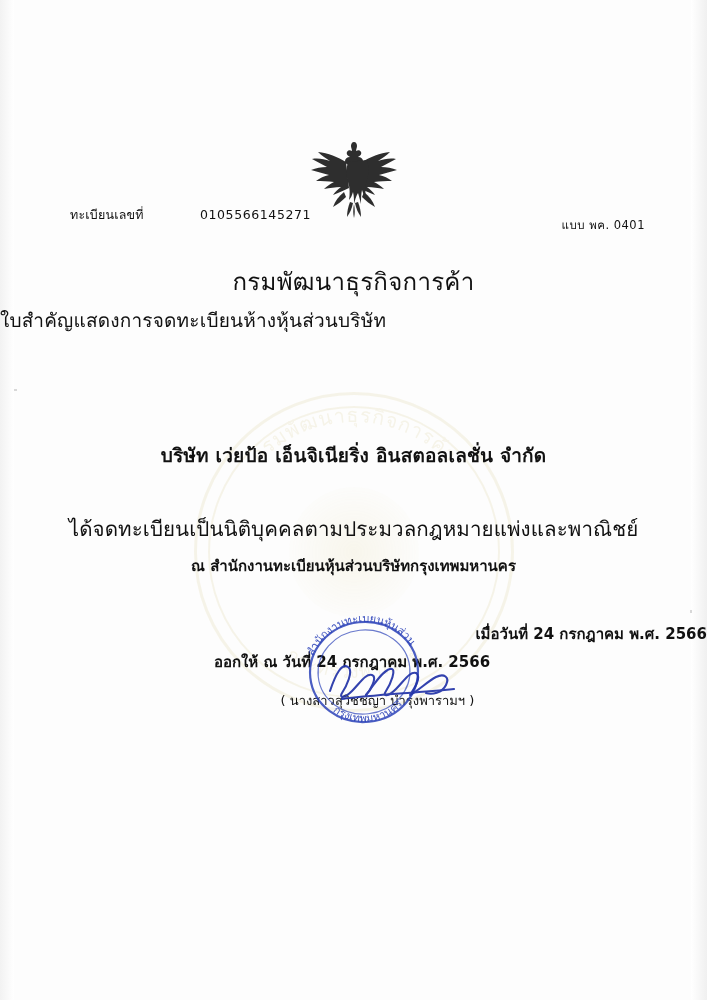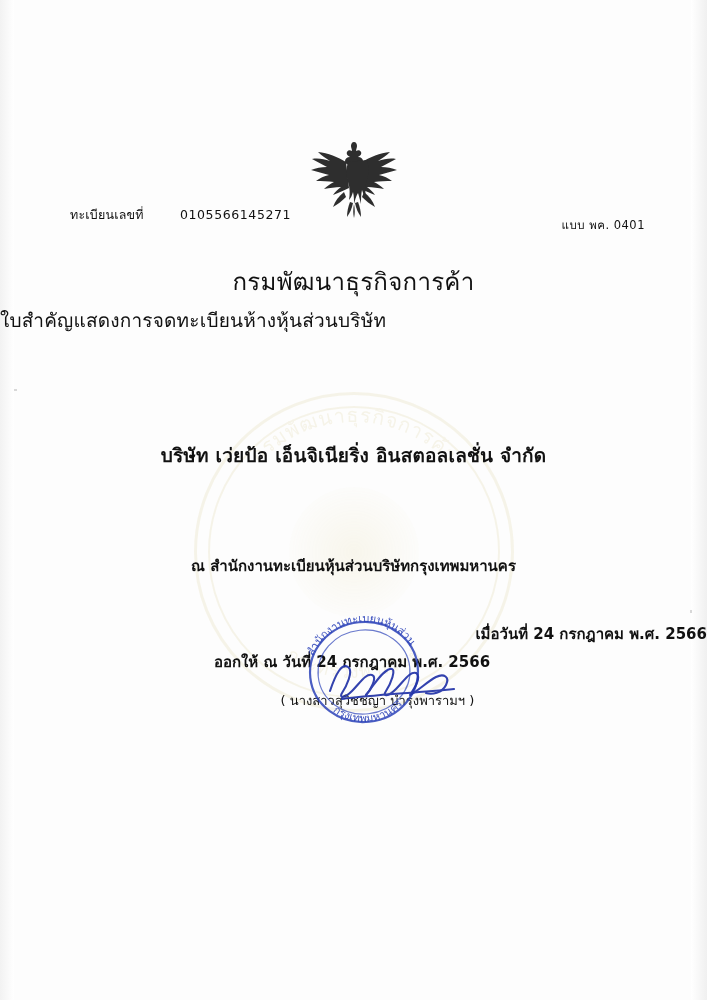--- a/index.html
+++ b/index.html
@@ -53,22 +53,22 @@
 
   
   .reg-line {
     position: absolute;
     left: 70px;
     top: 205px;
     font-size: 12.5px;
     letter-spacing: 0.2px;
     white-space: nowrap;
   }
-  .reg-label { margin-right: 32px; }
-  .reg-value { letter-spacing: 0.6px; }
+  .reg-label { margin-right: 16px; }
+  .reg-value { letter-spacing: 0.6px; margin-left: 36px; }
 
   .form-code {
     position: absolute;
     right: 62px;
     top: 216px;
     font-size: 11.5px;
     letter-spacing: 0.5px;
     white-space: nowrap;
   }
 
@@ -255,20 +255,21 @@
     <span class="reg-label">ทะเบียนเลขที่</span>
     <span class="reg-value">0105566145271</span>
   </div>
 
   <div class="form-code">แบบ พค. 0401</div>
 
   <div class="dept-title">กรมพัฒนาธุรกิจการค้า</div>
   <div class="cert-title">ใบสำคัญแสดงการจดทะเบียนห้างหุ้นส่วนบริษัท</div>
 
   <div class="company-name">บริษัท เว่ยป้อ เอ็นจิเนียริ่ง อินสตอลเลชั่น จำกัด</div>
+  <div class="registered-line">ได้จดทะเบียนเป็นนิติบุคคลตามประมวลกฎหมายแพ่งและพาณิชย์</div>
   <div class="office-line">ณ สำนักงานทะเบียนหุ้นส่วนบริษัทกรุงเทพมหานคร</div>
   <div class="date-line">เมื่อวันที่ 24 กรกฎาคม พ.ศ. 2566</div>
   <div class="issued-date-line">ออกให้ ณ วันที่ 24 กรกฎาคม พ.ศ. 2566</div>
   <div class="signer-name">( นางสาวสุวิชชญา บำรุงพารามฯ )</div>
 
   <div class="stamp">
     <svg class="stamp-svg" width="128" height="110" viewBox="0 0 128 110">
       <defs>
         <path id="stTop" d="M 10 58 A 54 52 0 0 1 118 58"></path>
         <path id="stBot" d="M 14 58 A 50 48 0 0 0 114 58"></path>

